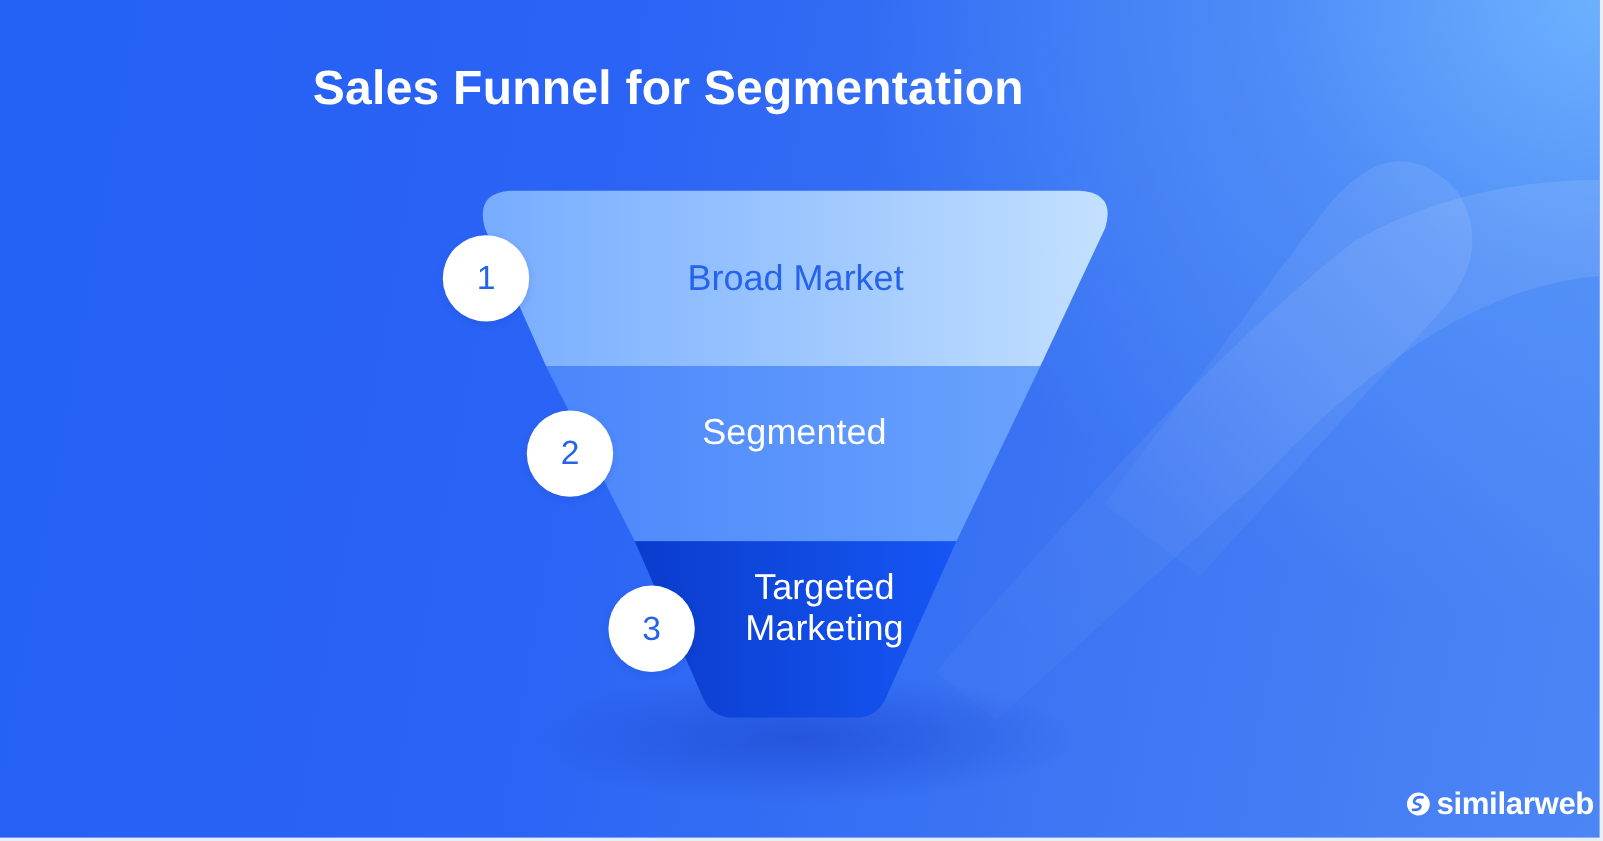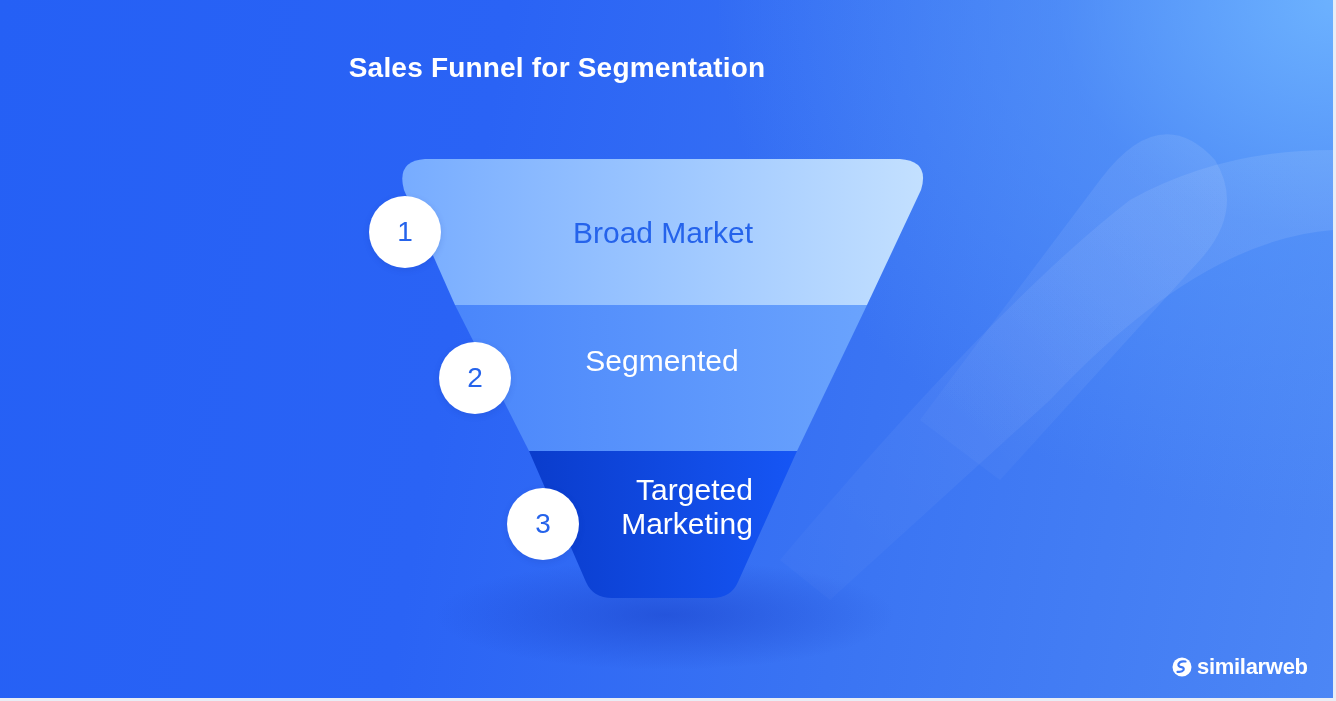--- a/index.html
+++ b/index.html
@@ -10,40 +10,40 @@
   }
   .canvas {
     position: absolute; left: 0; top: 0; width: 1333px; height: 698px; overflow: hidden;
     background:
       radial-gradient(ellipse 620px 520px at 1336px 0px, rgba(110,180,255,0.95) 0%, rgba(90,155,250,0.55) 45%, rgba(60,120,245,0) 100%),
       linear-gradient(100deg, #2560f5 0%, #2a63f5 35%, #3a74f3 65%, #4c86f5 100%);
   }
   .deco { position: absolute; left: 0; top: 0; }
   .title {
     position: absolute; left: 0; width: 1114px; top: 52px; text-align: center;
-    color: #ffffff; font-weight: bold; font-size: 28px; letter-spacing: 0.2px;
+    color: #ffffff; font-weight: bold; font-size: 40px; letter-spacing: 0.2px;
   }
   .funnel-svg { position: absolute; left: 0; top: 0; }
   .band-label {
     position: absolute; text-align: center; font-size: 30px; line-height: 34px;
     transform: translateX(-50%);
     white-space: nowrap;
   }
   .band-label.dark { color: #2563eb; }
-  .band-label.light { color: #ffffff; text-align: right; }
+  .band-label.light { color: #ffffff; }
   .step-circle {
     position: absolute; width: 72px; height: 72px; border-radius: 50%;
     background: #ffffff; color: #2563eb;
     display: flex; align-items: center; justify-content: center;
     font-size: 28px;
     box-shadow: 0 2px 6px rgba(20,50,150,0.15);
   }
   .logo {
     position: absolute; left: 1172px; top: 654px; display: flex; align-items: center; gap: 5px;
-    color: #ffffff; font-weight: bold; font-size: 22px; letter-spacing: -0.3px;
+    color: #ffffff; font-weight: bold; font-size: 26px; letter-spacing: -0.3px;
   }
   .logo-icon { width: 20px; height: 20px; }
 </style>
 </head>
 <body>
 
 <div class="canvas">
 
   <svg class="deco" width="1333" height="698">
     <defs>

